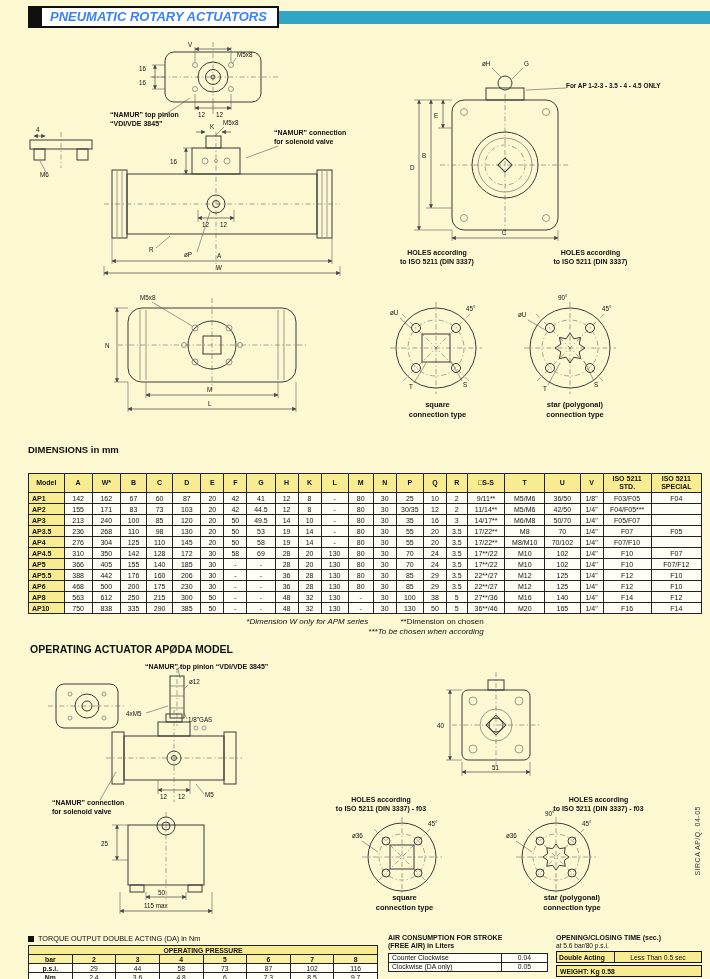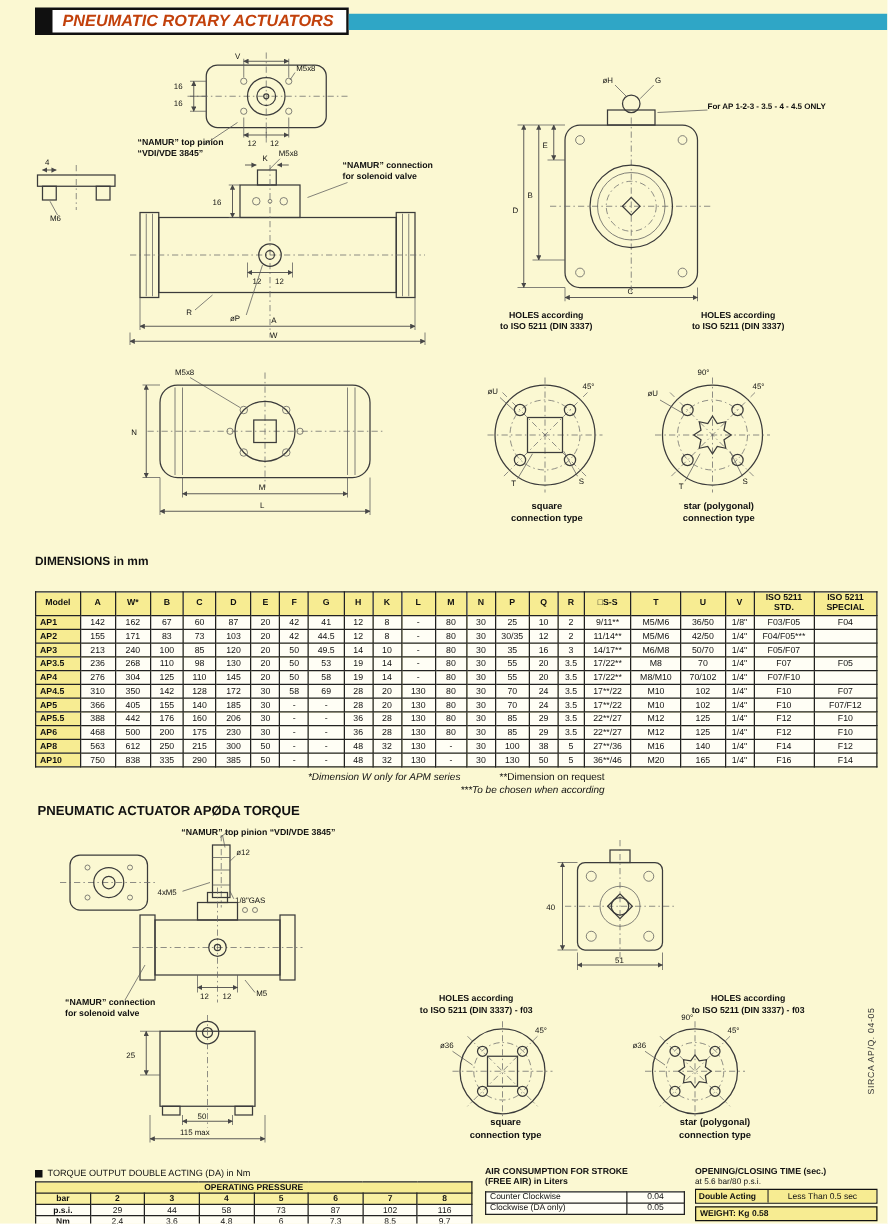--- a/index.html
+++ b/index.html
@@ -4,21 +4,21 @@
 <style>
   * { margin:0; padding:0; box-sizing:border-box; }
   html,body { background:#ffffff; }
   body { width:710px; height:979px; font-family:"Liberation Sans",sans-serif; color:#111; }
   .page { position:relative; width:710px; height:979px; background:#fbf8d2; overflow:hidden; }
 
   
   .header { position:absolute; top:6px; left:28px; right:0; height:22px; display:flex; align-items:center; }
   .header-black-box { width:12px; height:22px; background:#101010; flex:0 0 auto; }
   .header-title-box { border:2px solid #101010; background:#ffffff; padding:1px 10px 2px 8px; font-style:italic;
-                      font-weight:bold; font-size:13px; white-space:nowrap; color:#c2410c; flex:0 0 auto; }
+                      font-weight:bold; font-size:13px; white-space:nowrap; color:#3b82f6; flex:0 0 auto; }
   .header-cyan-bar { flex:1 1 auto; height:13px; background:#2fa6c6; }
 
   
   .draw-svg { position:absolute; left:0; }
   svg .ln   { stroke:#3b3b3b; stroke-width:1; fill:none; }
   svg .thin { stroke:#5a5a5a; stroke-width:0.6; fill:none; }
   svg .dash { stroke:#6a6a6a; stroke-width:0.6; fill:none; stroke-dasharray:5 2.5 1.2 2.5; }
   svg .dim  { stroke:#474747; stroke-width:0.7; fill:none; }
   svg text  { font-family:"Liberation Sans",sans-serif; font-size:7px; fill:#111; }
   svg text.sm { font-size:6.3px; }
@@ -644,27 +644,27 @@
             <td>165</td>
             <td>1/4"</td>
             <td>F16</td>
             <td>F14</td>
           </tr>
         </tbody>
     </table>
     <div class="dims-notes">
       <div class="note-left">*Dimension W only for APM series</div>
       <div class="notes-right">
-        <div class="n1">**Dimension on request</div>
+        <div class="n1">**Dimension on chosen</div>
         <div class="n2">***To be chosen when according</div>
       </div>
     </div>
   </div>
 
-  <div class="ap0da-title">PNEUMATIC ACTUATOR APØDA TORQUE</div>
+  <div class="ap0da-title">OPERATING ACTUATOR APØDA MODEL</div>
 
   <svg class="draw-svg" style="top:660px" width="710" height="275" viewBox="0 0 710 275">
     <defs>
       <marker id="a2" markerWidth="6" markerHeight="6" refX="5.5" refY="3" orient="auto-start-reverse">
         <path d="M0,0 L6,3 L0,6 z" fill="#474747"></path>
       </marker>
     </defs>
 
     <g>
       <rect class="ln" x="170" y="16" width="14" height="42"></rect>

